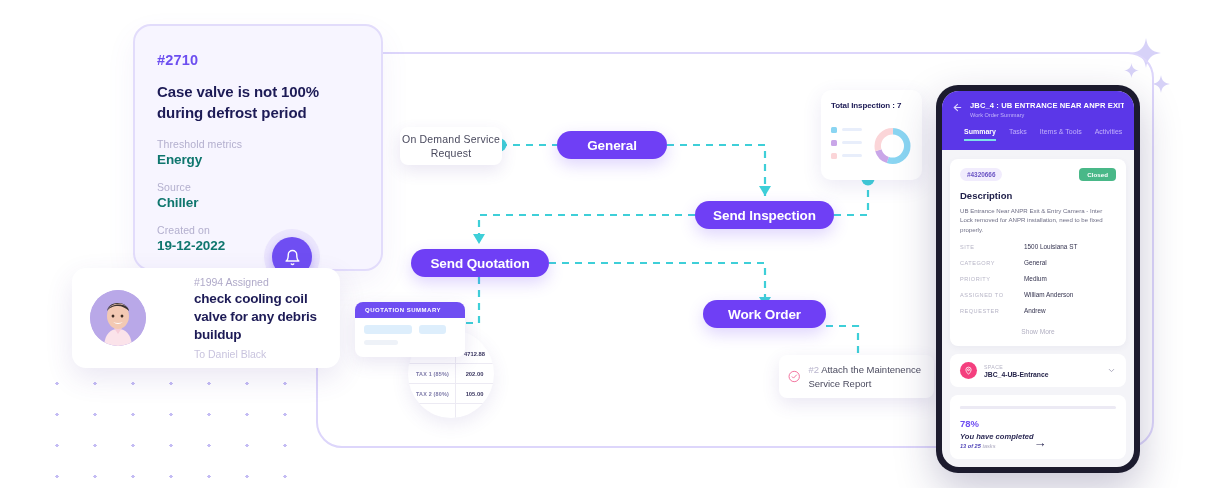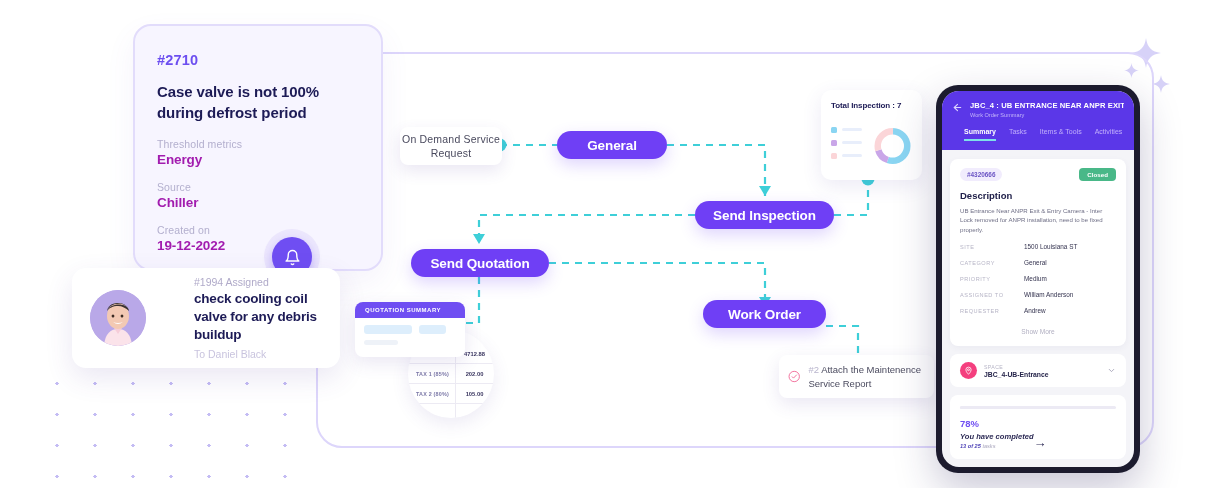--- a/index.html
+++ b/index.html
@@ -42,21 +42,21 @@
     padding: 26px 22px 0 22px;
     box-shadow: 0 12px 30px rgba(110,90,200,.07);
   }
   .ticket-id { color: #6c4ef0; font-size: 14.5px; font-weight: 700; letter-spacing: .2px; }
   .ticket-title {
     margin-top: 13px; color: #1d1b56; font-size: 15px; font-weight: 700;
     line-height: 1.42; letter-spacing: -.1px;
   }
   .field { margin-top: 14px; }
   .field-label { color: #b3afce; font-size: 10.5px; font-weight: 400; letter-spacing: .1px; }
-  .field-value { color: #a21caf; font-size: 13.5px; font-weight: 700; margin-top: 2px; letter-spacing: -.1px; }
+  .field-value { color: #0f766e; font-size: 13.5px; font-weight: 700; margin-top: 2px; letter-spacing: -.1px; }
 
   
   .bell-outer {
     position: absolute; left: 264px; top: 229px;
     width: 56px; height: 56px; border-radius: 50%;
     background: #ece7fd; display: flex; align-items: center; justify-content: center;
   }
   .bell-inner {
     width: 40px; height: 40px; border-radius: 50%;
     background: #6f4ef2; display: flex; align-items: center; justify-content: center;

